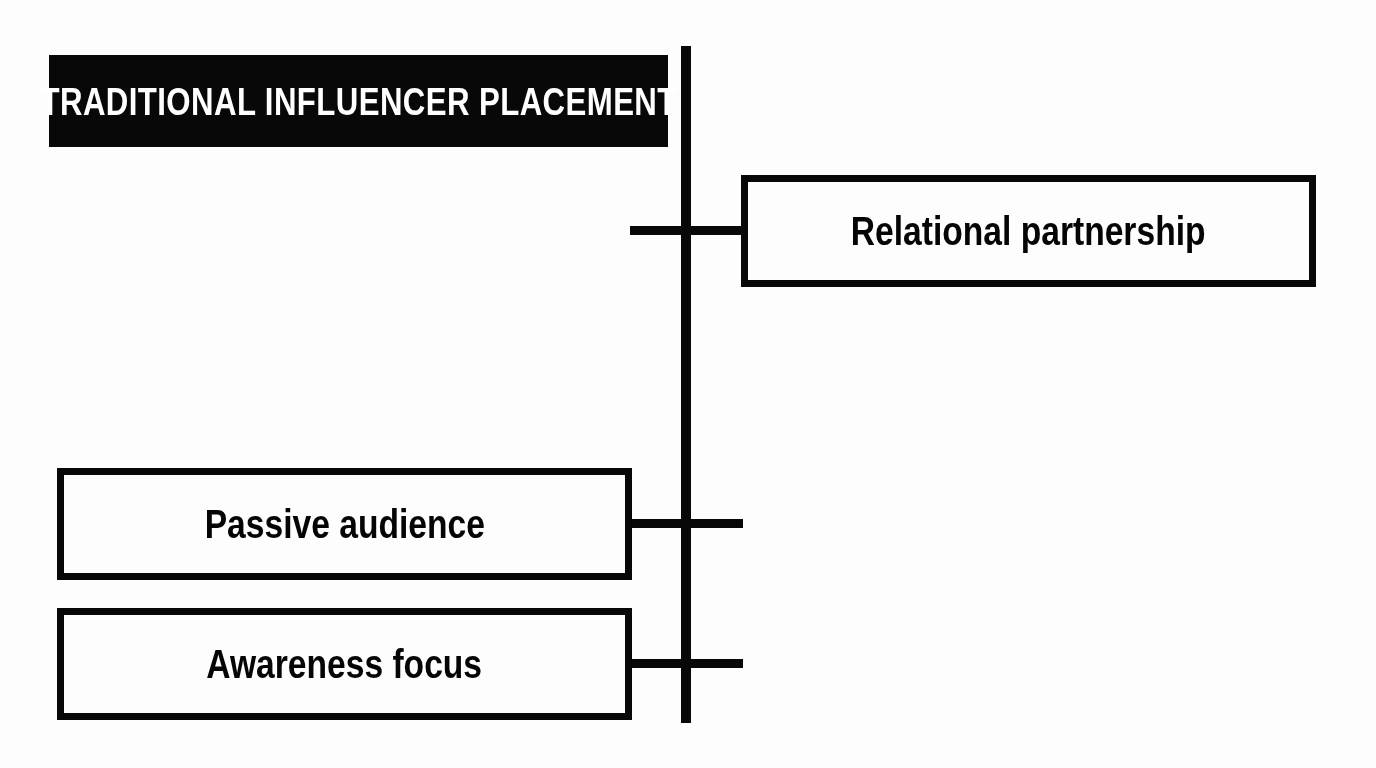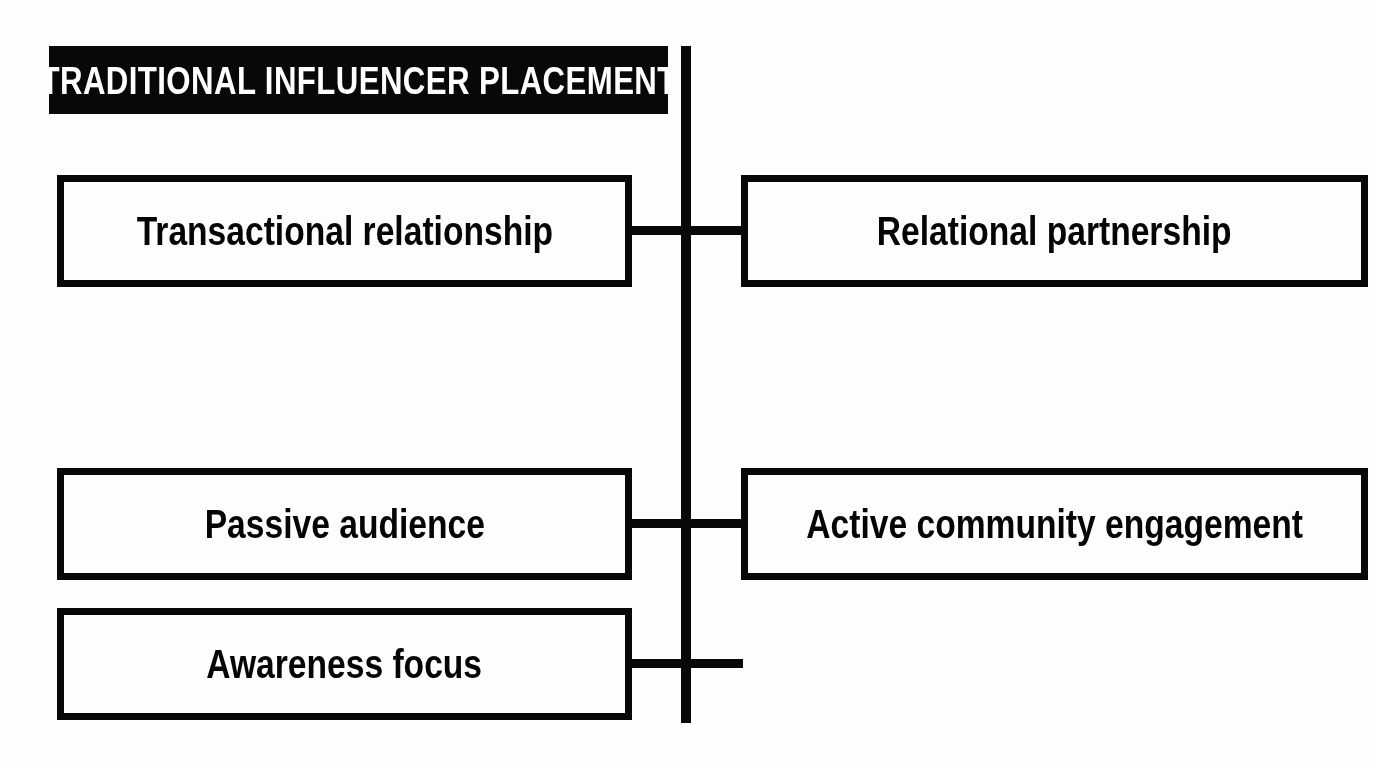--- a/index.html
+++ b/index.html
@@ -15,22 +15,22 @@
     position: relative;
     width: 1376px;
     height: 768px;
     background: #fdfdfd;
     overflow: hidden;
   }
 
   
   .header-bar {
     position: absolute;
-    top: 46px;
-    height: 68px;
+    top: 55px;
+    height: 92px;
     background: #080808;
     display: flex;
     align-items: center;
     justify-content: center;
   }
   .header-bar.left  { left: 49px;  width: 619px; }
   .header-bar.right { left: 703px; width: 624px; }
 
   .header-text {
     color: #ffffff;
@@ -67,21 +67,21 @@
     top: 0;
     height: 112px;
     box-sizing: border-box;
     border: 7px solid #080808;
     background: #fdfdfd;
     display: flex;
     align-items: center;
     justify-content: center;
   }
   .cell.left  { left: 57px;  width: 575px; }
-  .cell.right { left: 741px; width: 627px; }
+  .cell.right { left: 741px; width: 575px; }
 
   .cell-text {
     color: #050505;
     font-size: 40px;
     font-weight: 700;
     transform: scaleX(0.84);
     transform-origin: center center;
     white-space: nowrap;
     line-height: 1;
     padding: 0 8px;
@@ -103,40 +103,34 @@
 <div id="canvas">
 
   <div class="header-bar left">
     <span class="header-text">TRADITIONAL INFLUENCER PLACEMENT</span>
   </div>
 
 
   <div id="divider"></div>
 
   <div class="row" style="top:175px;">
-    <div class="cell left">
-      <span class="cell-text">Transactional relationship</span>
-    </div>
     <div class="connector left-stub"></div>
     <div class="connector right-stub"></div>
     <div class="cell right">
       <span class="cell-text">Relational partnership</span>
     </div>
   </div>
 
 
   <div class="row" style="top:468px;">
     <div class="cell left">
       <span class="cell-text">Passive audience</span>
     </div>
     <div class="connector left-stub"></div>
     <div class="connector right-stub"></div>
-    <div class="cell right">
-      <span class="cell-text">Active community engagement</span>
-    </div>
   </div>
 
   <div class="row" style="top:608px;">
     <div class="cell left">
       <span class="cell-text">Awareness focus</span>
     </div>
     <div class="connector left-stub"></div>
     <div class="connector right-stub"></div>
   </div>
 

